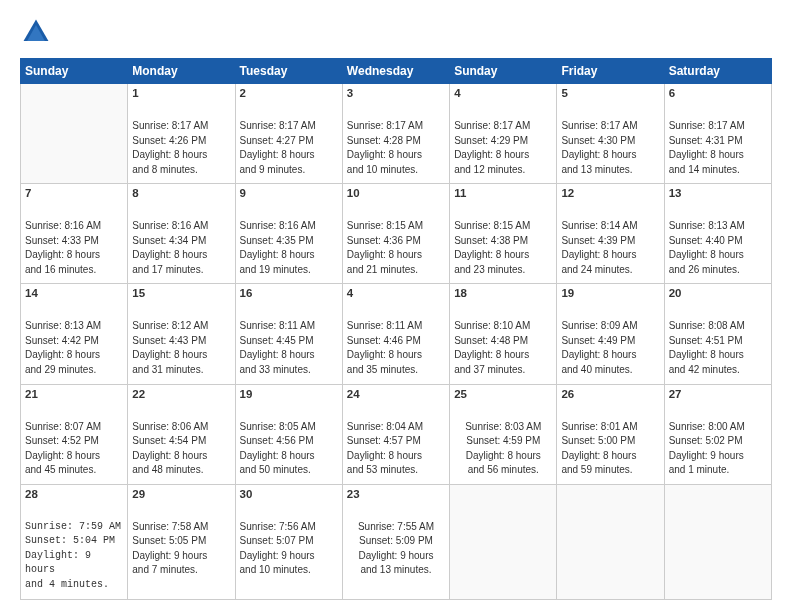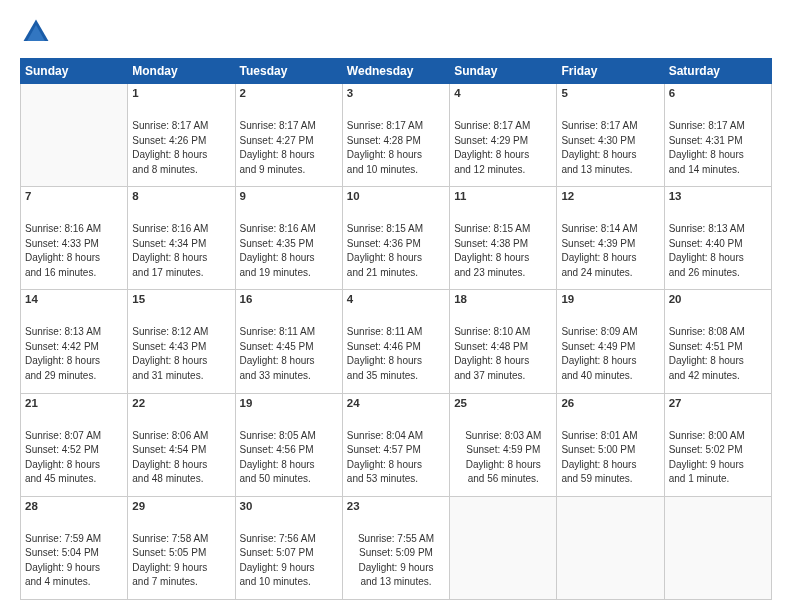--- a/index.html
+++ b/index.html
@@ -326,21 +326,21 @@
             <span class="day-num">27</span>
             <div class="day-info" style="white-space: pre-line;">Sunrise: 8:00 AM
 Sunset: 5:02 PM
 Daylight: 9 hours
 and 1 minute.</div>
           </td>
         </tr>
         <tr>
           <td>
             <span class="day-num">28</span>
-            <div class="day-info" style="white-space: pre-line;">Sunrise: 7:59 AM
+            <div class="day-info" style="white-space: pre-line; font-family: Liberation Mono, monospace;">Sunrise: 7:59 AM
 Sunset: 5:04 PM
 Daylight: 9 hours
 and 4 minutes.</div>
           </td>
           <td>
             <span class="day-num">29</span>
             <div class="day-info" style="white-space: pre-line;">Sunrise: 7:58 AM
 Sunset: 5:05 PM
 Daylight: 9 hours
 and 7 minutes.</div>

